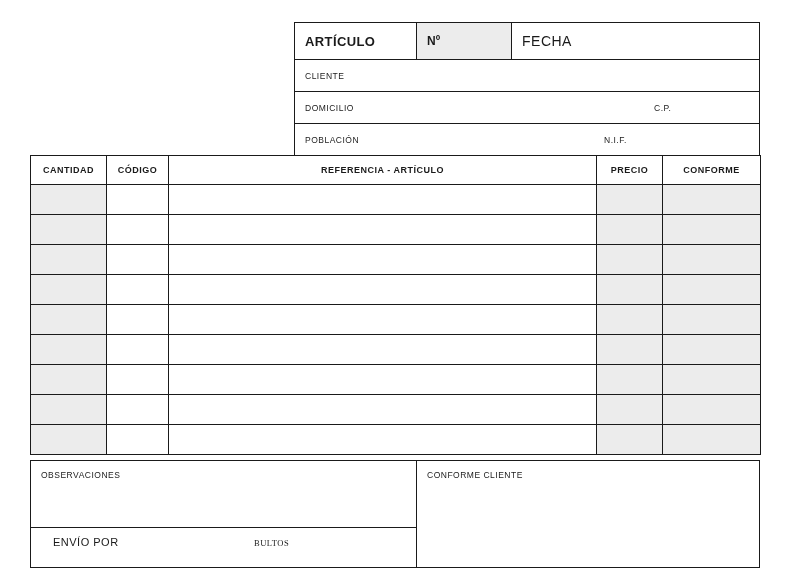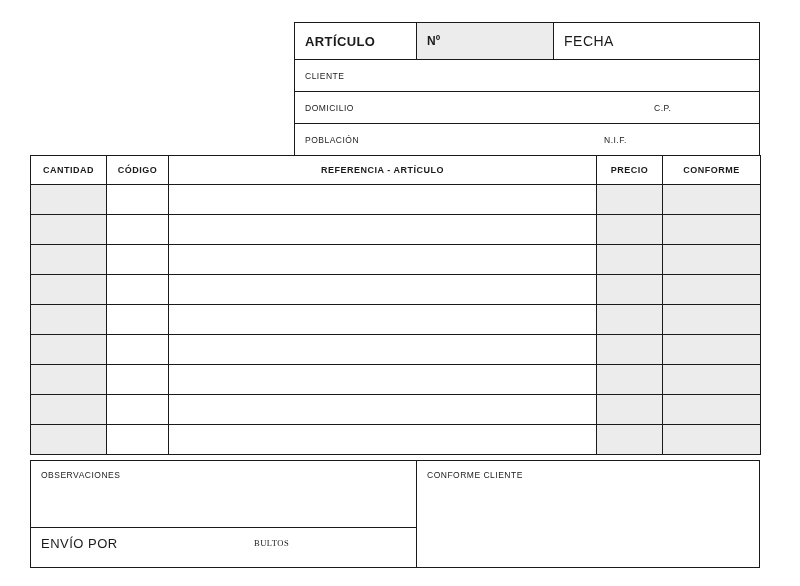--- a/index.html
+++ b/index.html
@@ -52,21 +52,21 @@
     position: relative;
   }
   .cell-title {
     width: 122px;
     border-right: 1px solid #1a1a1a;
     font-size: 13px;
     font-weight: bold;
     letter-spacing: 0.4px;
   }
   .cell-num {
-    width: 137px;
+    width: 95px;
     border-right: 1px solid #1a1a1a;
     background: #ececec;
     font-size: 12px;
     font-weight: bold;
   }
   .cell-fecha {
     flex: 1;
     font-size: 14px;
     letter-spacing: 0.5px;
   }
@@ -142,26 +142,26 @@
     width: 100%;
     height: 67px;
     border-bottom: 1px solid #1a1a1a;
     box-sizing: border-box;
     padding: 9px 0 0 10px;
     font-size: 8.5px;
     letter-spacing: 0.5px;
   }
   .footer-envio {
     position: absolute;
-    left: 0; top: 67px;
+    left: 12px; top: 67px;
     width: 100%;
     height: 29px;
     box-sizing: border-box;
     padding: 8px 0 0 10px;
-    font-size: 13px;
+    font-size: 11px;
     letter-spacing: 0.5px;
   }
   .footer-bultos {
     position: absolute;
     left: 223px;
     top: 67px;
     height: 29px;
     display: flex;
     align-items: center;
     font-size: 8.5px;

